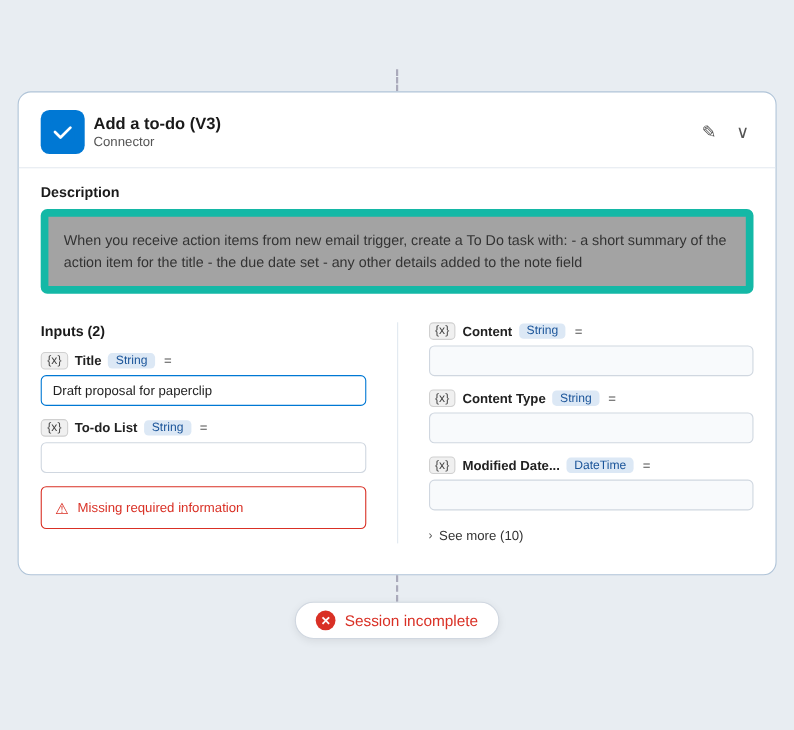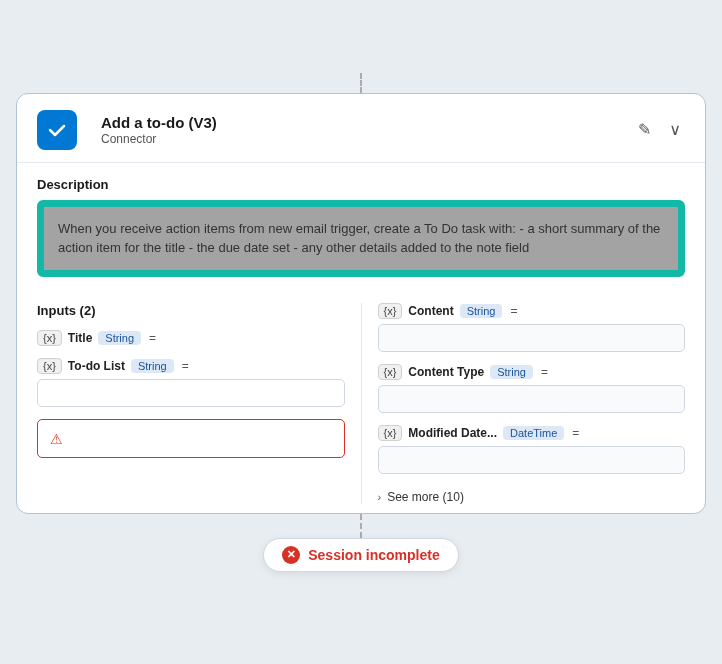--- a/index.html
+++ b/index.html
@@ -41,21 +41,21 @@
     .card-header {
       display: flex;
       align-items: center;
       padding: 16px 20px 12px 20px;
       border-bottom: 1px solid #e5eaf0;
       justify-content: space-between;
     }
     .header-left {
       display: flex;
       align-items: center;
-      gap: 24px;
+      gap: 8px;
     }
     .app-icon {
       width: 40px;
       height: 40px;
       background: #0078d4;
       border-radius: 8px;
       display: flex;
       align-items: center;
       justify-content: center;
     }
@@ -102,22 +102,22 @@
       border-radius: 6px;
       padding: 12px 14px;
       font-size: 13px;
       color: #333;
       line-height: 1.5;
       background: #a3a3a3;
     }
     
     .io-section {
       display: flex;
-      padding: 12px 20px 9px 20px;
-      gap: 16px;
+      padding: 12px 20px 28px 20px;
+      gap: 28px;
     }
     .io-panel {
       flex: 1;
     }
     .io-panel h4 {
       font-size: 13px;
       font-weight: 600;
       color: #1a1a1a;
       margin-bottom: 12px;
     }
@@ -245,21 +245,21 @@
       align-items: center;
       justify-content: center;
       color: #fff;
       font-size: 11px;
       font-weight: 700;
       flex-shrink: 0;
     }
     .session-text {
       color: #d93025;
       font-size: 14px;
-      font-weight: 700;
+      font-weight: 400;
     }
   </style>
 </head>
 <body>
 
 <div class="outer-wrapper">
   <div class="dashed-line-top"></div>
 
   <div class="card">
 
@@ -298,34 +298,36 @@
       <div class="io-panel">
         <h4>Inputs (2)</h4>
 
         <div class="field-group">
           <div class="field-label-row">
             <span class="badge-var">{x}</span>
             <span class="field-label-text">Title</span>
             <span class="badge-type">String</span>
             <span class="equals-sign">=</span>
           </div>
+          <input type="text" class="field-input" value="Draft proposal for paperclip" style="">
         </div>
 
         <div class="field-group">
           <div class="field-label-row">
             <span class="badge-var">{x}</span>
             <span class="field-label-text">To-do List</span>
             <span class="badge-type">String</span>
             <span class="equals-sign">=</span>
           </div>
           <input type="text" class="field-input empty" style="">
         </div>
 
         <div class="error-box">
           <span class="error-icon">⚠</span>
+          <span class="error-text">Missing required information</span>
         </div>
       </div>
 
       <div class="panel-divider"></div>
 
       <div class="io-panel">
 
         <div class="field-group">
           <div class="field-label-row">
             <span class="badge-var">{x}</span>

